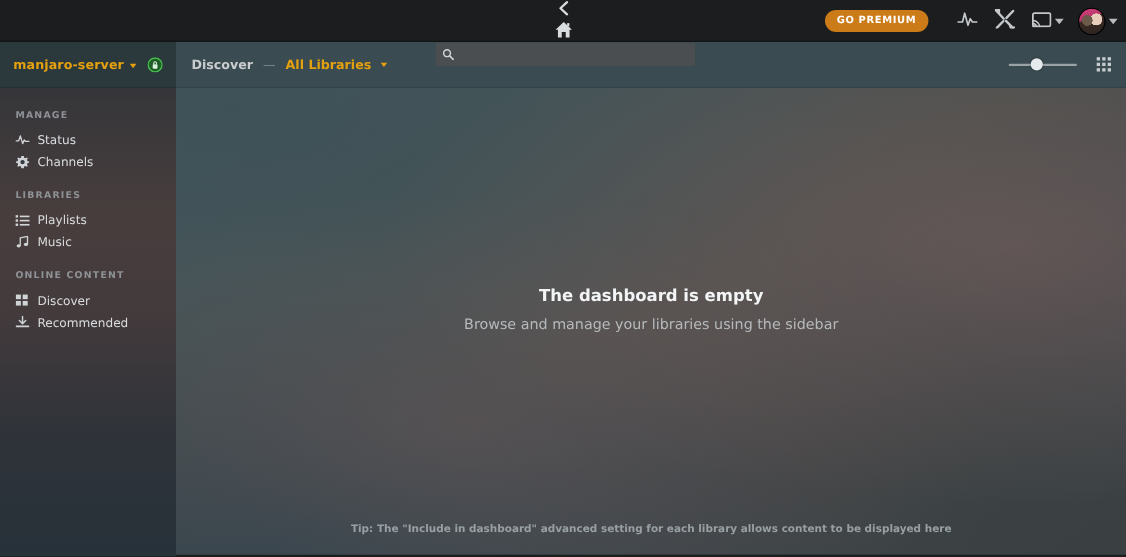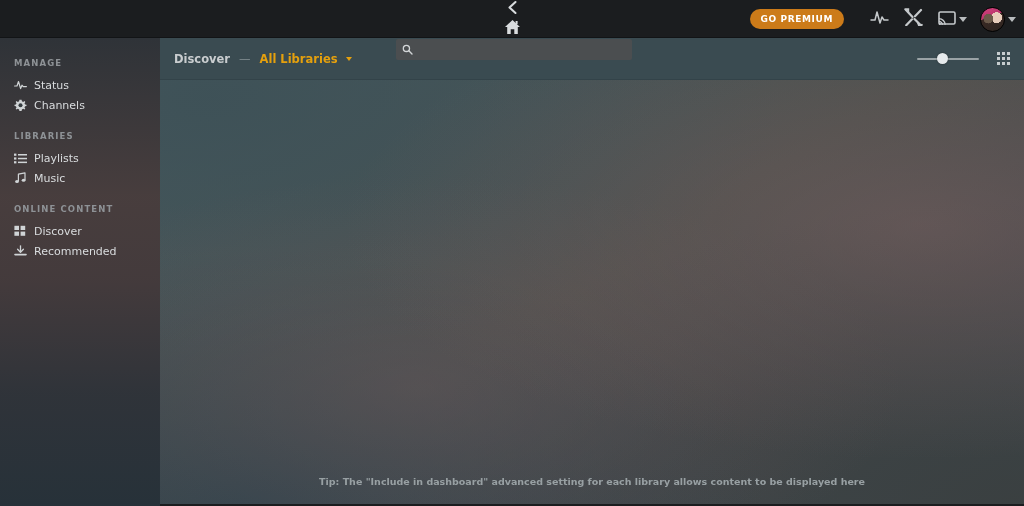--- a/index.html
+++ b/index.html
@@ -225,20 +225,31 @@
       <div class="avatar-wrap">
         <div class="avatar"></div>
         <span class="caret-d"></span>
       </div>
 
     </div>
   </div>
 
   <div class="sidebar">
 
+    <div class="sb-header">
+      <span class="server-name">manjaro-server</span>
+      <span class="caret-gold"></span>
+      <span class="secure-badge">
+        <svg width="14" height="14" viewBox="0 0 14 14">
+          <circle cx="7" cy="7" r="6.3" fill="#1f5c28" stroke="#46c14a" stroke-width="1.2"></circle>
+          <rect x="4.8" y="6.4" width="4.4" height="4" rx="0.7" fill="#d9f2da"></rect>
+          <path d="M5.8 6.4 V5.3 A1.2 1.2 0 0 1 8.2 5.3 V6.4" stroke="#d9f2da" stroke-width="1" fill="none"></path>
+        </svg>
+      </span>
+    </div>
 
     <div class="sb-section first">MANAGE</div>
 
     <div class="sb-item">
       <span class="ico">
         <svg width="13" height="12" viewBox="0 0 13 12">
           <path d="M0.6 7 L3 7 L4.5 2.5 L6.6 9.6 L8 6.2 L9.2 7.6 L12.4 7.6" stroke="#d0d4d6" stroke-width="1.2" fill="none" stroke-linecap="round" stroke-linejoin="round"></path>
         </svg>
       </span>
       <span class="lbl">Status</span>
@@ -336,17 +347,21 @@
             <i></i>
             <i></i>
           <i></i>
             <i></i>
             <i></i>
         </div>
       </div>
     </div>
 
     <div class="ct-body">
+      <div class="empty-block">
+        <div class="empty-title">The dashboard is empty</div>
+        <div class="empty-sub">Browse and manage your libraries using the sidebar</div>
+      </div>
       <div class="tip">Tip: The "Include in dashboard" advanced setting for each library allows content to be displayed here</div>
     </div>
 
   </div>
 </div>
 
 </body></html>

